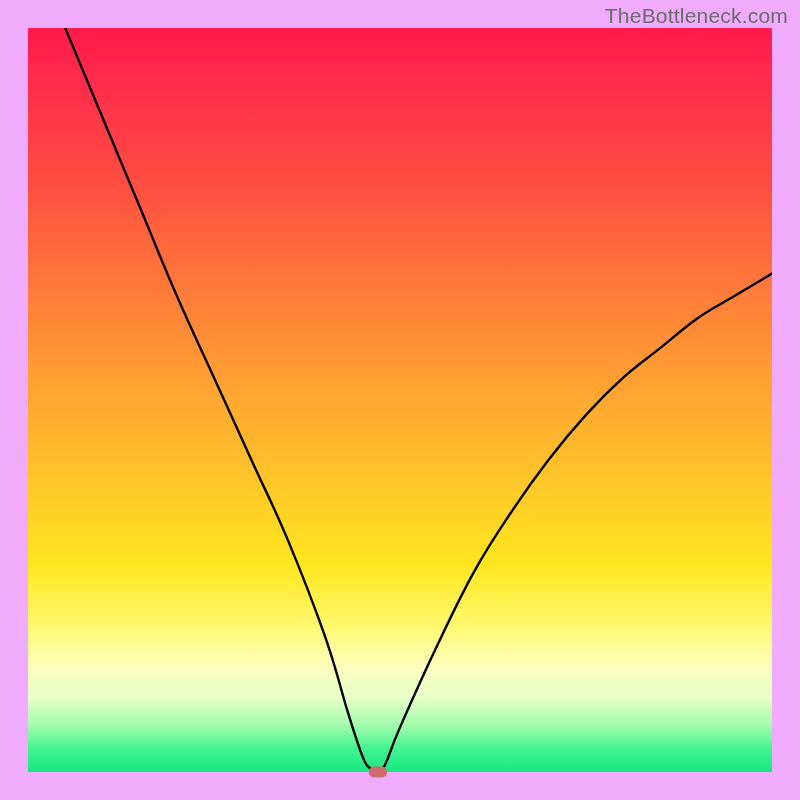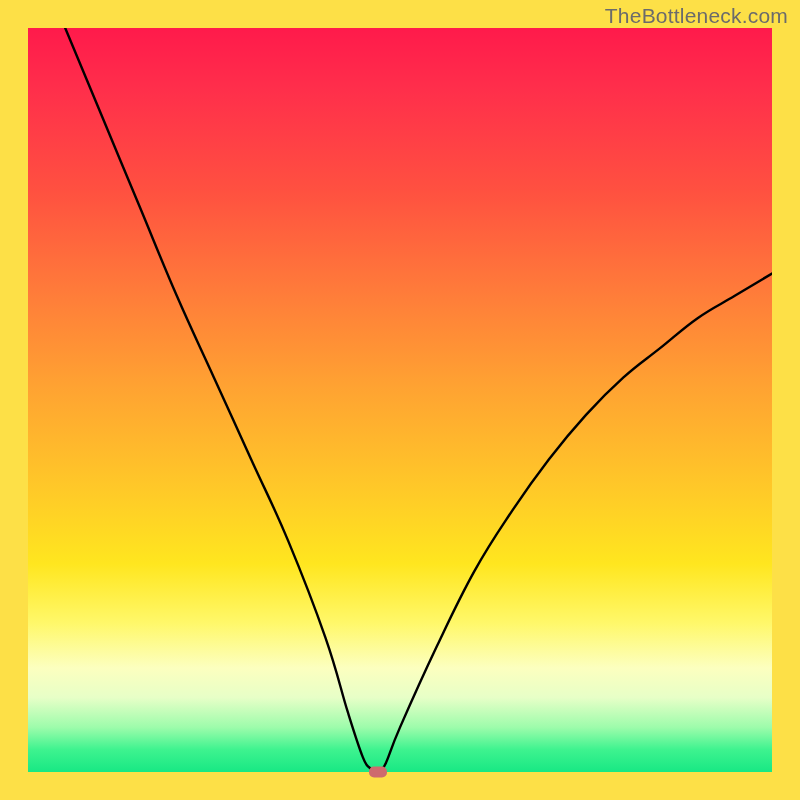--- a/index.html
+++ b/index.html
@@ -8,21 +8,21 @@
     width: 800px;
     height: 800px;
     overflow: hidden;
     background: #000;
     font-family: Arial, Helvetica, sans-serif;
   }
   .frame {
     position: relative;
     width: 800px;
     height: 800px;
-    background: #fde047;
+    background: #f0abfc;
   }
   .plot {
     position: absolute;
     left: 28px;
     top: 28px;
     width: 744px;
     height: 744px;
     background: linear-gradient(
       to bottom,
       #ff1a4b 0%,

